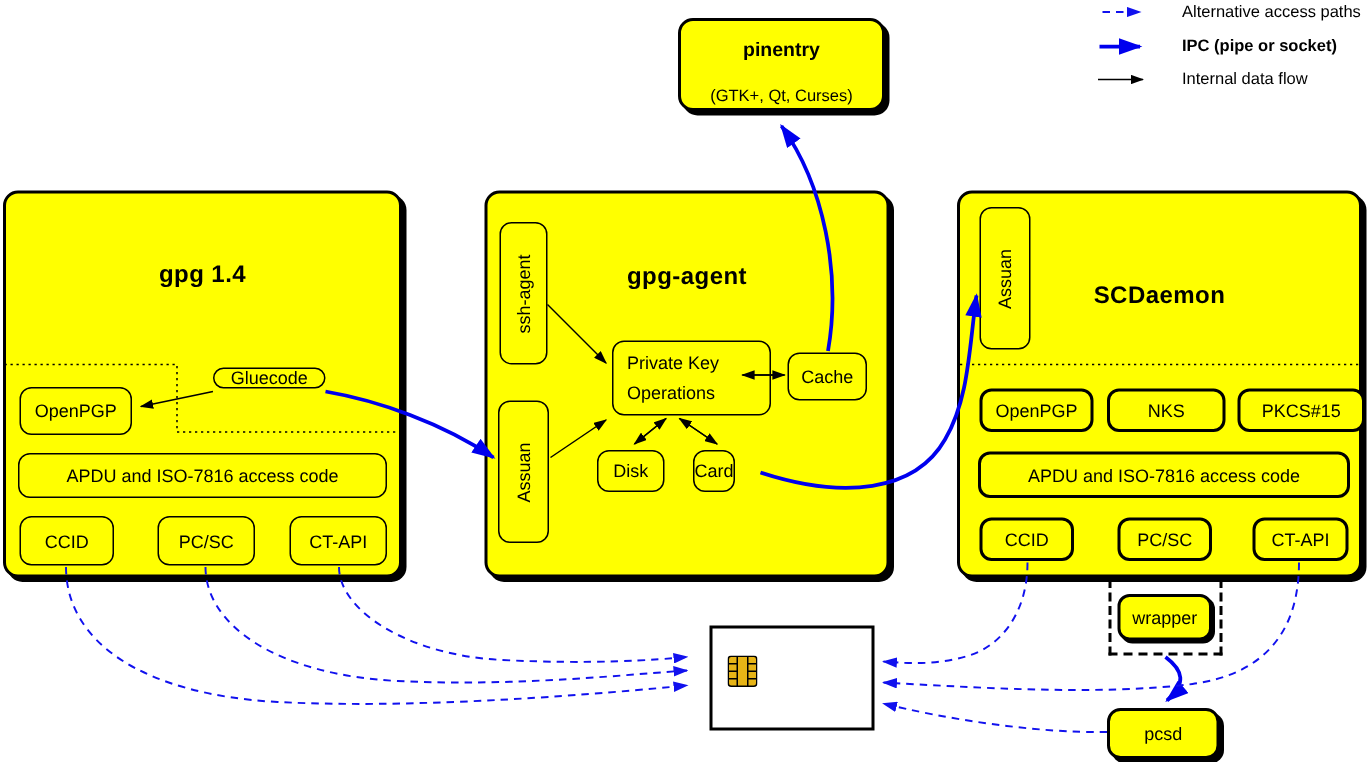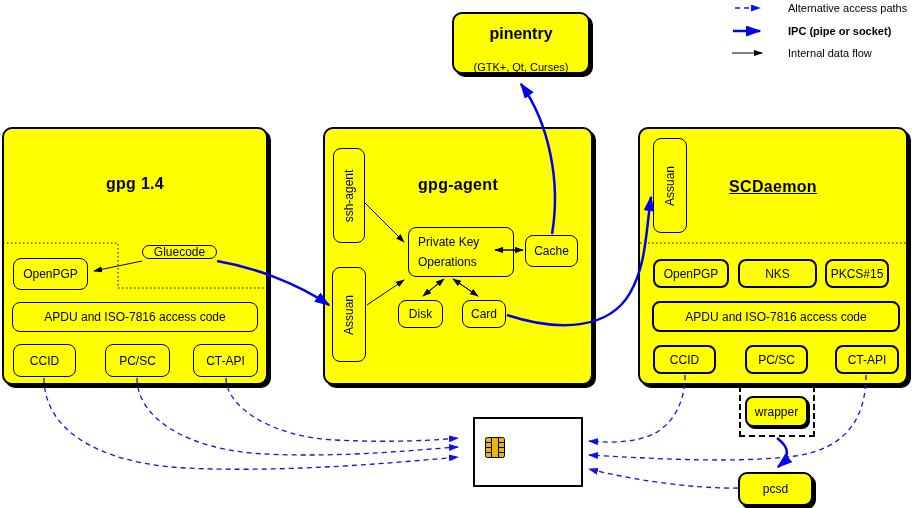--- a/index.html
+++ b/index.html
@@ -24,21 +24,21 @@
   }
   .inbox.thick { border-width:2px; }
   .vbox span { transform:rotate(-90deg); white-space:nowrap; font-size:12px; }
   .pko { flex-direction:column; align-items:flex-start; justify-content:center;
          padding-left:9px; line-height:20px; }
   .pinentry {
     position:absolute; box-sizing:border-box; background:#ffff00;
     border:2px solid #000; border-radius:10px; box-shadow:3px 3px 0 #000;
     text-align:center;
   }
-  .pinentry .t { font-weight:bold; font-size:16px; margin-top:11px; }
+  .pinentry .t { font-weight:bold; font-size:13px; margin-top:11px; }
   .pinentry .s { font-size:11px; margin-top:18px; }
   .smartcard {
     position:absolute; box-sizing:border-box; background:#ffffff;
     border:2px solid #000;
   }
   .chip { position:absolute; left:10px; top:18px; }
   .wrapper-region {
     position:absolute; box-sizing:border-box; border:2px dashed #000;
   }
   .legend-label { position:absolute; font-size:11px; white-space:nowrap; }
@@ -71,31 +71,31 @@
     </div>
     <div class="inbox vbox" style="left:7px;top:138px;width:34px;height:95px;">
       <span>Assuan</span>
     </div>
     <div class="inbox pko" style="left:83px;top:98px;width:106px;height:50px;">
       <span>Private Key</span>
       <span>Operations</span>
     </div>
     <div class="inbox" style="left:200px;top:106px;width:53px;height:32px;">Cache</div>
     <div class="inbox" style="left:73px;top:171px;width:45px;height:28px;">Disk</div>
-    <div class="inbox" style="left:137px;top:171px;width:44px;height:28px;">Card</div>
+    <div class="inbox" style="left:137px;top:171px;width:28px;height:28px;">Card</div>
   </div>
 
   <div class="mainbox" style="left:638px;top:127px;width:270px;height:258px;">
-    <div class="box-title" style="top:49px;text-decoration:underline;">SCDaemon</div>
+    <div class="box-title" style="top:60px;">SCDaemon</div>
     <div class="inbox vbox" style="left:13px;top:9px;width:34px;height:95px;">
       <span>Assuan</span>
     </div>
     <div class="inbox thick" style="left:13px;top:130px;width:76px;height:29px;">OpenPGP</div>
     <div class="inbox thick" style="left:98px;top:130px;width:79px;height:29px;">NKS</div>
-    <div class="inbox thick" style="left:185px;top:130px;width:64px;height:29px;">PKCS#15</div>
+    <div class="inbox thick" style="left:185px;top:130px;width:85px;height:29px;">PKCS#15</div>
     <div class="inbox thick" style="left:12px;top:172px;width:248px;height:31px;">APDU and ISO-7816 access code</div>
     <div class="inbox thick" style="left:13px;top:216px;width:63px;height:29px;">CCID</div>
     <div class="inbox thick" style="left:105px;top:216px;width:63px;height:29px;">PC/SC</div>
     <div class="inbox thick" style="left:195px;top:216px;width:64px;height:29px;">CT-API</div>
   </div>
 
   <div class="smartcard" style="left:473px;top:417px;width:110px;height:70px;">
     <svg class="chip" width="20" height="21" viewBox="0 0 20 21">
       <rect x="0.5" y="0.5" width="19" height="20" rx="2" fill="#e7b416" stroke="#000"></rect>
       <line x1="6.5" y1="0.5" x2="6.5" y2="20.5" stroke="#000"></line>

